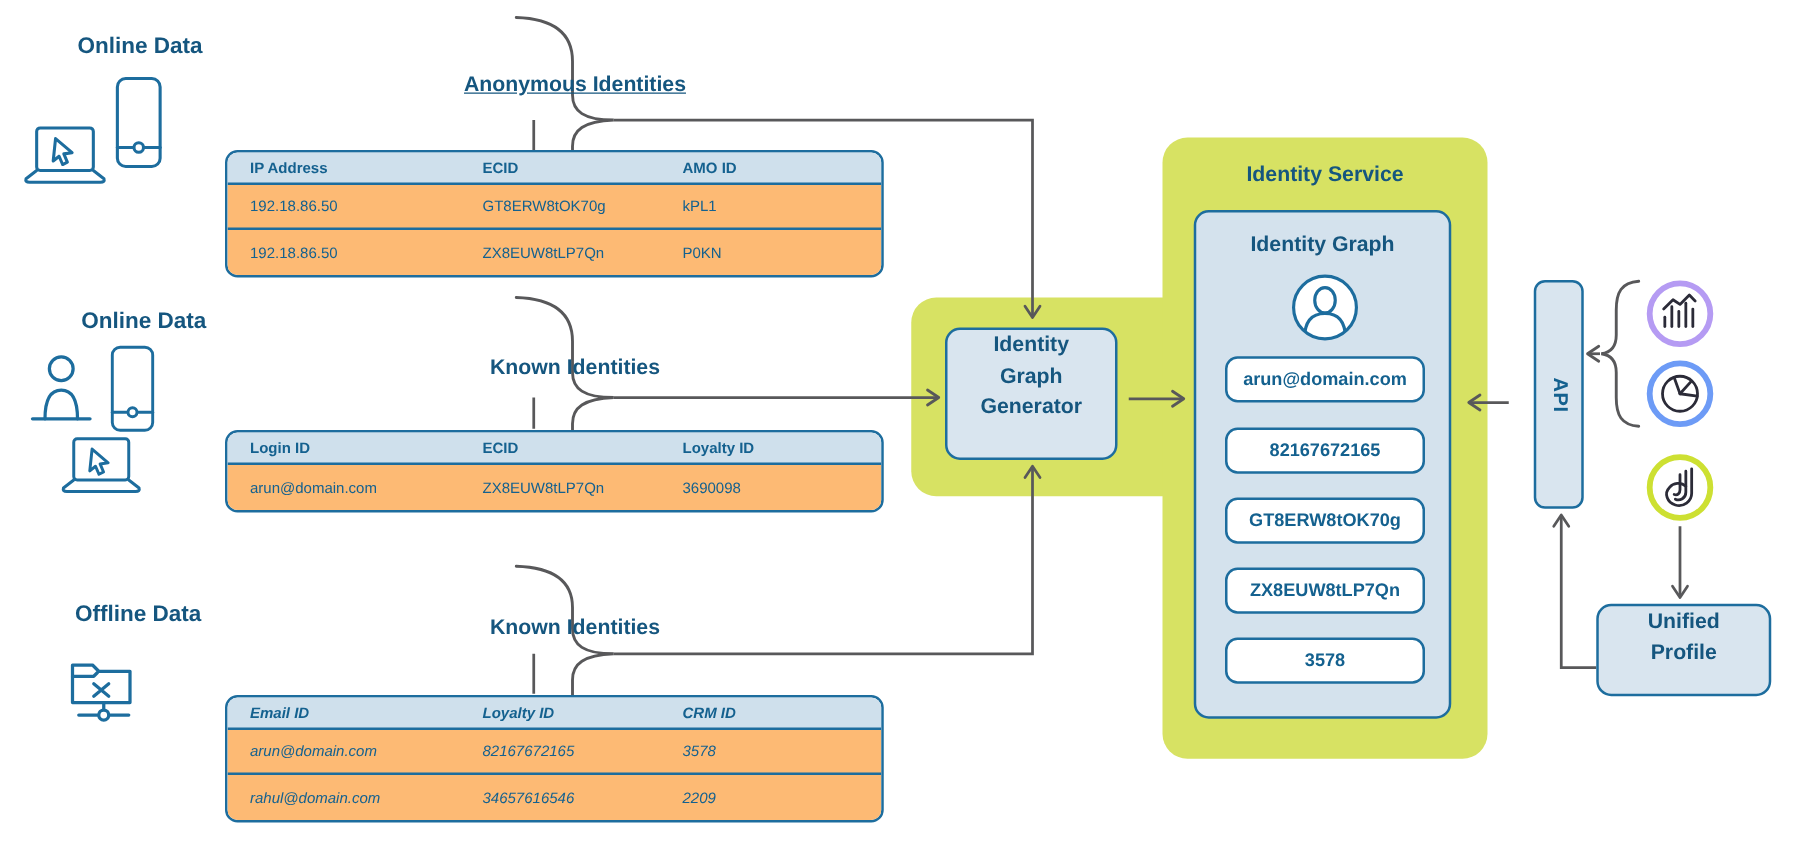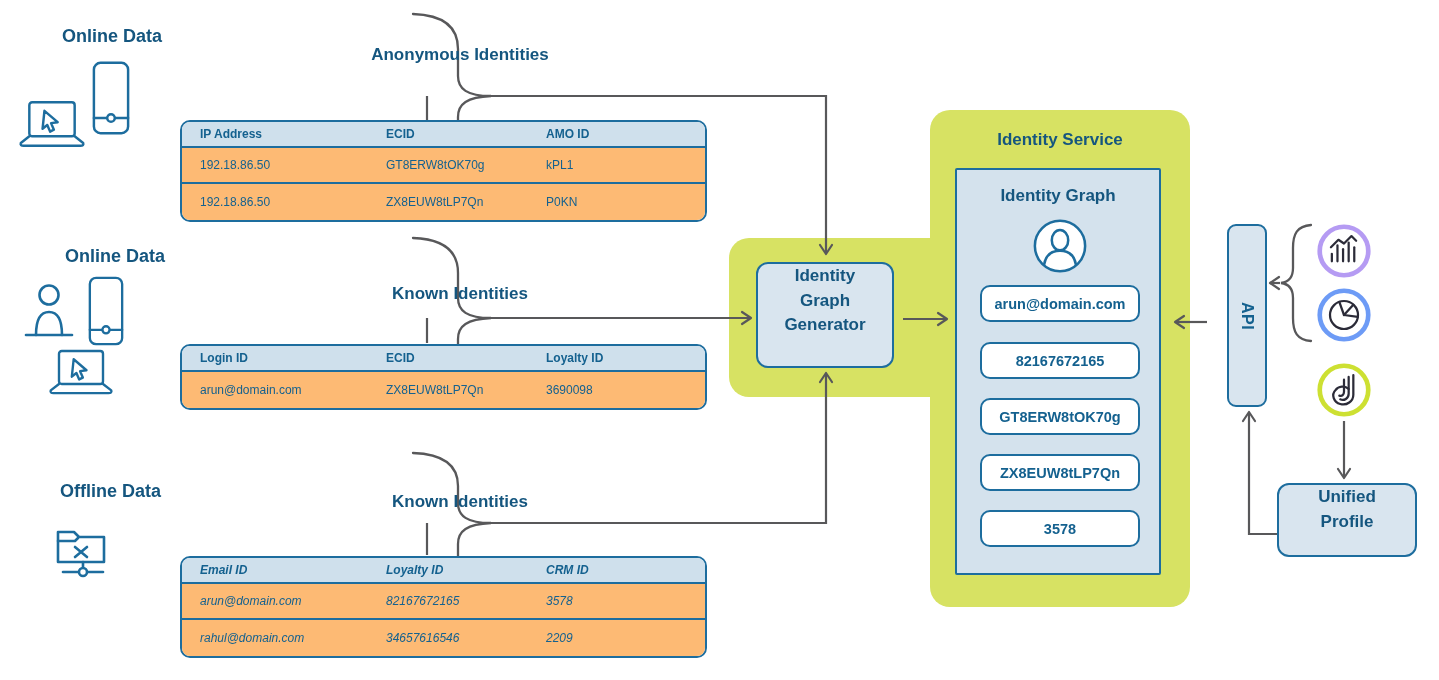--- a/index.html
+++ b/index.html
@@ -19,21 +19,21 @@
   .tbl{position:absolute;left:180px;width:527px;background:#fff;border:2.5px solid var(--border-blue);border-radius:10px;overflow:hidden;}
   .thead{display:grid;grid-template-columns:186px 160px 1fr;height:26px;background:var(--header-blue);border-bottom:2px solid var(--border-blue);align-items:center;font-weight:bold;}
   .trow{display:grid;grid-template-columns:186px 160px 1fr;height:36px;align-items:center;border-bottom:2px solid var(--border-blue);background:#fdba74;}
   .trow:last-child{border-bottom:none;}
   .thead span,.trow span{padding-left:18px;font-size:12px;color:var(--text-blue);white-space:nowrap;}
   .node{position:absolute;background:var(--panel-blue);border:2.5px solid var(--border-blue);border-radius:12px;
         display:flex;align-items:flex-start;justify-content:center;text-align:center;
         font-weight:bold;font-size:17px;color:var(--title-blue);line-height:1.45;}
   .panel-title{position:absolute;left:930px;width:260px;text-align:center;font-weight:bold;font-size:17px;color:var(--title-blue);}
   .graph-box{position:absolute;left:955px;top:168px;width:206px;height:407px;background:var(--graph-box-blue);
-             border:2.5px solid var(--border-blue);border-radius:2px;}
+             border:2.5px solid var(--border-blue);border-radius:12px;}
   .graph-title{position:absolute;left:0;top:16px;width:100%;text-align:center;font-weight:bold;font-size:17px;color:var(--title-blue);}
   .pill{position:absolute;left:23px;width:160px;height:37px;background:#fff;border:2px solid var(--border-blue);
         border-radius:10px;display:flex;align-items:center;justify-content:center;
         font-size:14.5px;font-weight:bold;color:var(--text-blue);white-space:nowrap;}
   .api-box{position:absolute;left:1227px;top:224px;width:40px;height:183px;background:var(--panel-blue);
            border:2.5px solid var(--border-blue);border-radius:9px;}
   .api-box span{position:absolute;left:50%;top:50%;transform:translate(-50%,-50%) rotate(90deg);
            font-weight:bold;font-size:16px;letter-spacing:.5px;color:var(--text-blue);}
   .ring{position:absolute;width:56px;height:56px;}
   .icon{position:absolute;}
@@ -110,21 +110,21 @@
     <div class="src-label" style="left:20px;top:481px;">Offline Data</div>
     <svg class="icon" style="left:55px;top:524px;" width="56" height="58" viewBox="0 0 56 58">
       <path class="blue-stroke" d="M3,38 L3,8 L19,8 L24,13 L49,13 L49,38 Z"></path>
       <path class="blue-stroke" d="M3,17 L20,17 L23,14"></path>
       <path class="blue-stroke" d="M20,23 L32,33 M32,23 L20,33"></path>
       <line class="blue-stroke" x1="8" y1="48" x2="48" y2="48"></line>
       <line class="blue-stroke" x1="28" y1="38" x2="28" y2="44"></line>
       <circle cx="28" cy="48" r="4" fill="#fff" stroke="#1d6d9e" stroke-width="2.6"></circle>
     </svg>
 
-    <div class="tbl-title" style="top:45px;">Anonymous Identities</div>
+    <div class="tbl-title" style="top:58px;text-decoration:underline;">Anonymous Identities</div>
     <div class="tbl" style="top:120px;">
       <div class="thead">
         <span>IP Address</span>
         <span>ECID</span>
         <span>AMO ID</span>
       </div>
       <div class="trow">
         <span>192.18.86.50</span>
         <span>GT8ERW8tOK70g</span>
         <span>kPL1</span>

